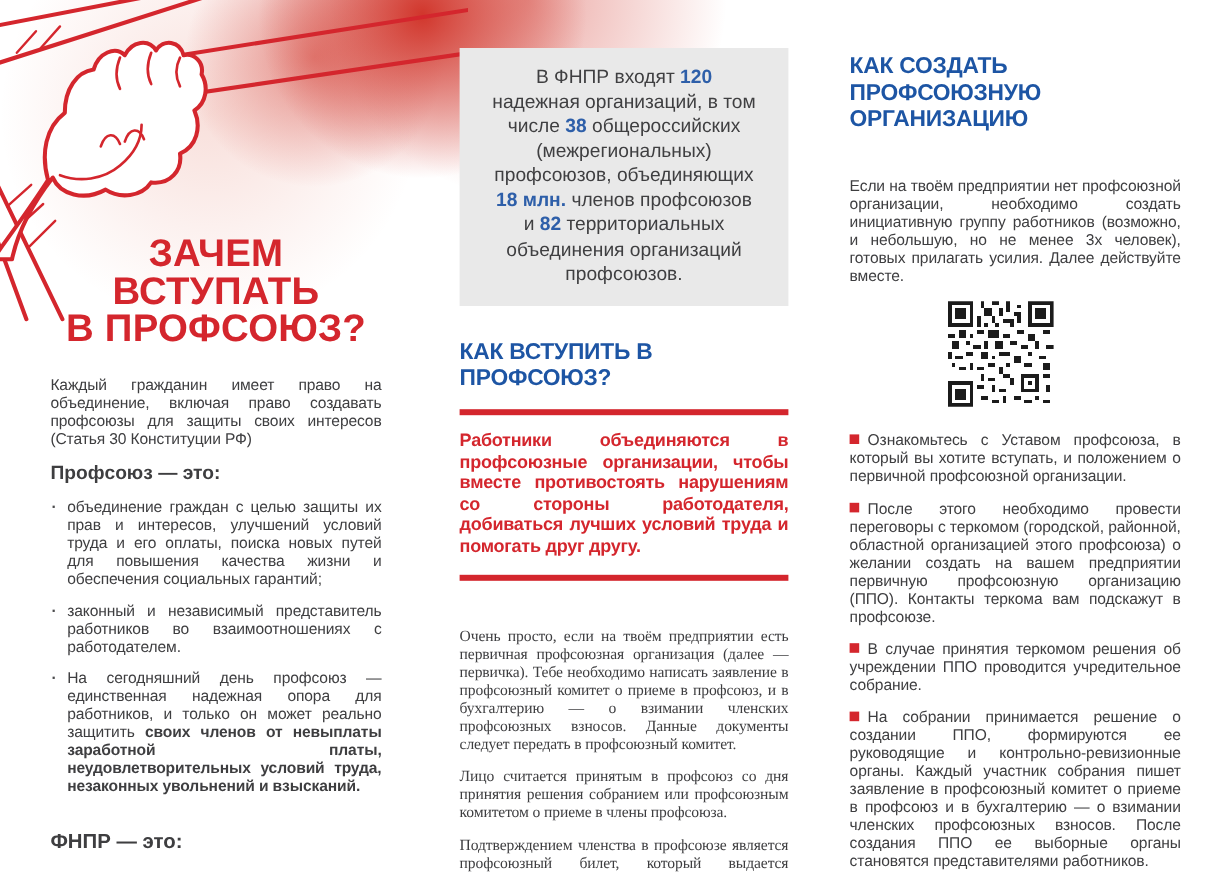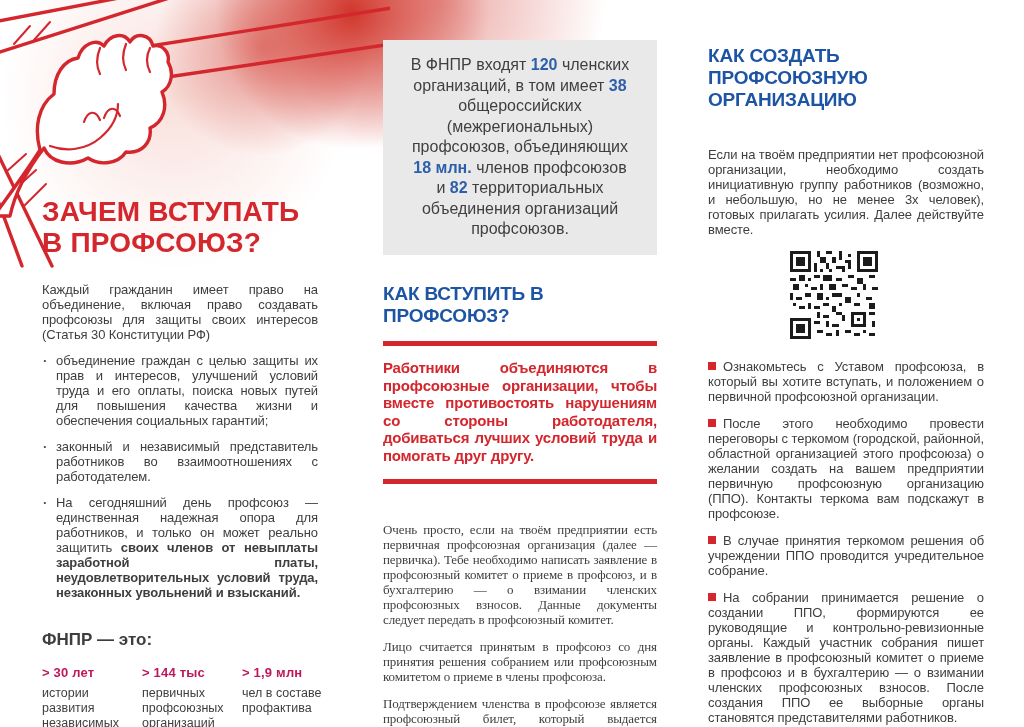--- a/index.html
+++ b/index.html
@@ -11,21 +11,21 @@
       radial-gradient(circle 190px at 352px 12px, rgba(206,41,30,.92), rgba(206,41,30,0) 72%),
       radial-gradient(circle 150px at 262px 48px, rgba(206,41,30,.50), rgba(206,41,30,0) 72%),
       radial-gradient(circle 230px at 440px 0px,  rgba(206,41,30,.40), rgba(206,41,30,0) 72%),
       radial-gradient(circle 250px at 175px 95px, rgba(225,110,90,.22), rgba(225,110,90,0) 70%);}
   .illustration{position:absolute;left:0;top:0;z-index:1;}
   .col{position:absolute;z-index:2;}
   .col-left{left:42px;top:196px;width:276px;}
   .col-mid{left:383px;top:40px;width:274px;}
   .col-right{left:708px;top:45px;width:276px;}
 
-  h1{margin:0;font-size:28px;line-height:31px;font-weight:bold;color:#d4262d;letter-spacing:.2px;}
+  h1{margin:0;font-size:32px;line-height:31px;font-weight:bold;color:#d4262d;letter-spacing:.2px;text-align:center;}
   .body-text{font-size:13px;line-height:15px;text-align:justify;letter-spacing:-.1px;}
   p{margin:0;}
   .intro{margin-top:24px;}
   .subhead{margin:13px 0 0 0;font-size:16px;font-weight:bold;color:#3e3e40;}
   .ul{margin-top:9px;}
   .li{position:relative;padding-left:14px;margin-top:11px;}
   .li .dot{position:absolute;left:1px;top:0;font-weight:bold;color:#4a4a4c;}
   .b{font-weight:bold;}
   .fnpr-head{margin-top:30px;font-size:17px;font-weight:bold;}
   .stats{display:flex;margin-top:15px;}
@@ -101,20 +101,21 @@
       <path d="M 50 146 C 66 152 86 150 100 138 C 112 128 118 116 118 104"></path>
     </g>
   </svg>
 
   <div class="col col-left">
     <h1>
       <span>ЗАЧЕМ ВСТУПАТЬ</span><br>
       <span>В ПРОФСОЮЗ?</span>
     </h1>
     <p class="body-text intro">Каждый гражданин имеет право на объединение, включая право создавать профсоюзы для защиты своих интересов (Статья 30 Конституции РФ)</p>
+    <div class="subhead">Профсоюз — это:</div>
     <div class="ul">
       <div class="li body-text">
         <span class="dot">·</span>
         <span>объединение граждан с целью защиты их прав и интересов, улучшений условий труда и его оплаты, поиска новых путей для повышения качества жизни и обеспечения социальных гарантий;</span>
       </div>
       <div class="li body-text">
         <span class="dot">·</span>
         <span>законный и независимый представитель работников во взаимоотношениях с работодателем.</span>
       </div>
       <div class="li body-text">
@@ -135,21 +136,21 @@
       <div class="stat">
         <div class="stat-value">&gt; 1,9 млн</div>
         <div class="stat-label">чел в составе профактива</div>
       </div>
     </div>
   </div>
 
   <div class="col col-mid">
     <div class="infobox">
       <div class="in">
-        <span>В ФНПР входят </span><span class="num">120</span><span> членских организаций, в том имеет </span><span class="num">38</span><span> общероссийских (межрегиональных) профсоюзов, объединяющих </span><span class="num">18 млн.</span><span> членов профсоюзов и </span><span class="num">82</span><span> территориальных объединения организаций профсоюзов.</span>
+        <span>В ФНПР входят </span><span class="num">120</span><span> надежная организаций, в том числе </span><span class="num">38</span><span> общероссийских (межрегиональных) профсоюзов, объединяющих </span><span class="num">18 млн.</span><span> членов профсоюзов и </span><span class="num">82</span><span> территориальных объединения организаций профсоюзов.</span>
       </div>
     </div>
     <h3 class="blue-head">КАК ВСТУПИТЬ В ПРОФСОЮЗ?</h3>
     <div class="redbar"></div>
     <p class="highlight">Работники объединяются в профсоюзные организации, чтобы вместе противостоять нарушениям со стороны работодателя, добиваться лучших условий труда и помогать друг другу.</p>
     <div class="redbar"></div>
     <p class="body-text mid-par mid-par-first">Очень просто, если на твоём предприятии есть первичная профсоюзная организация (далее — первичка). Тебе необходимо написать заявление в профсоюзный комитет о приеме в профсоюз, и в бухгалтерию — о взимании членских профсоюзных взносов. Данные документы следует передать в профсоюзный комитет.</p>
     <p class="body-text mid-par">Лицо считается принятым в профсоюз со дня принятия решения собранием или профсоюзным комитетом о приеме в члены профсоюза.</p>
     <p class="body-text mid-par">Подтверждением членства в профсоюзе является профсоюзный билет, который выдается профсоюзным комитетом и хранится у тебя.</p>
   </div>

